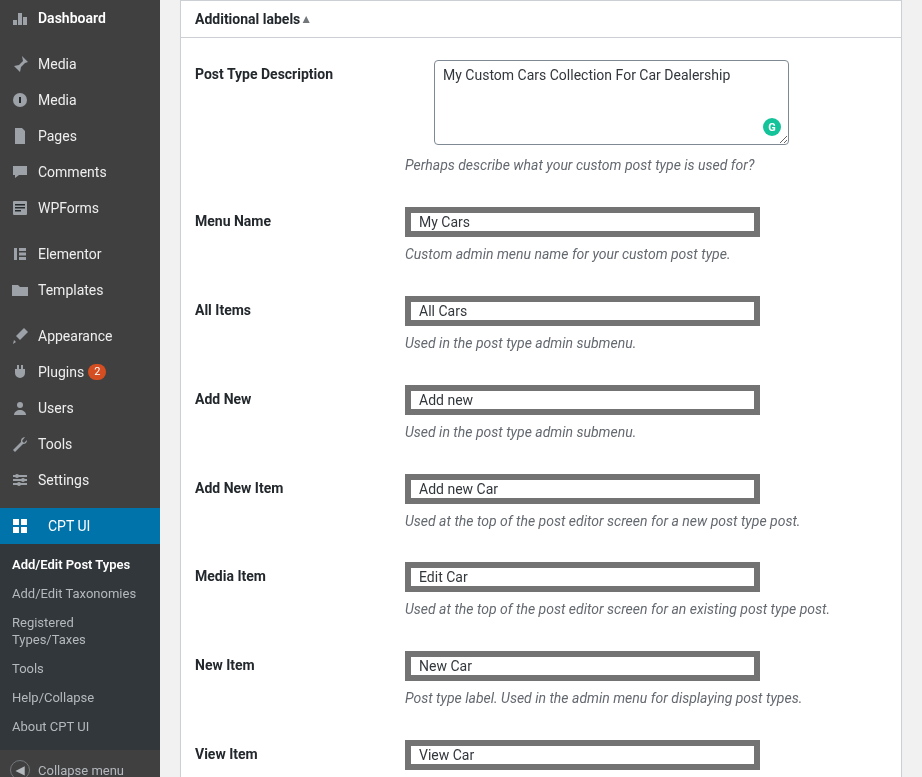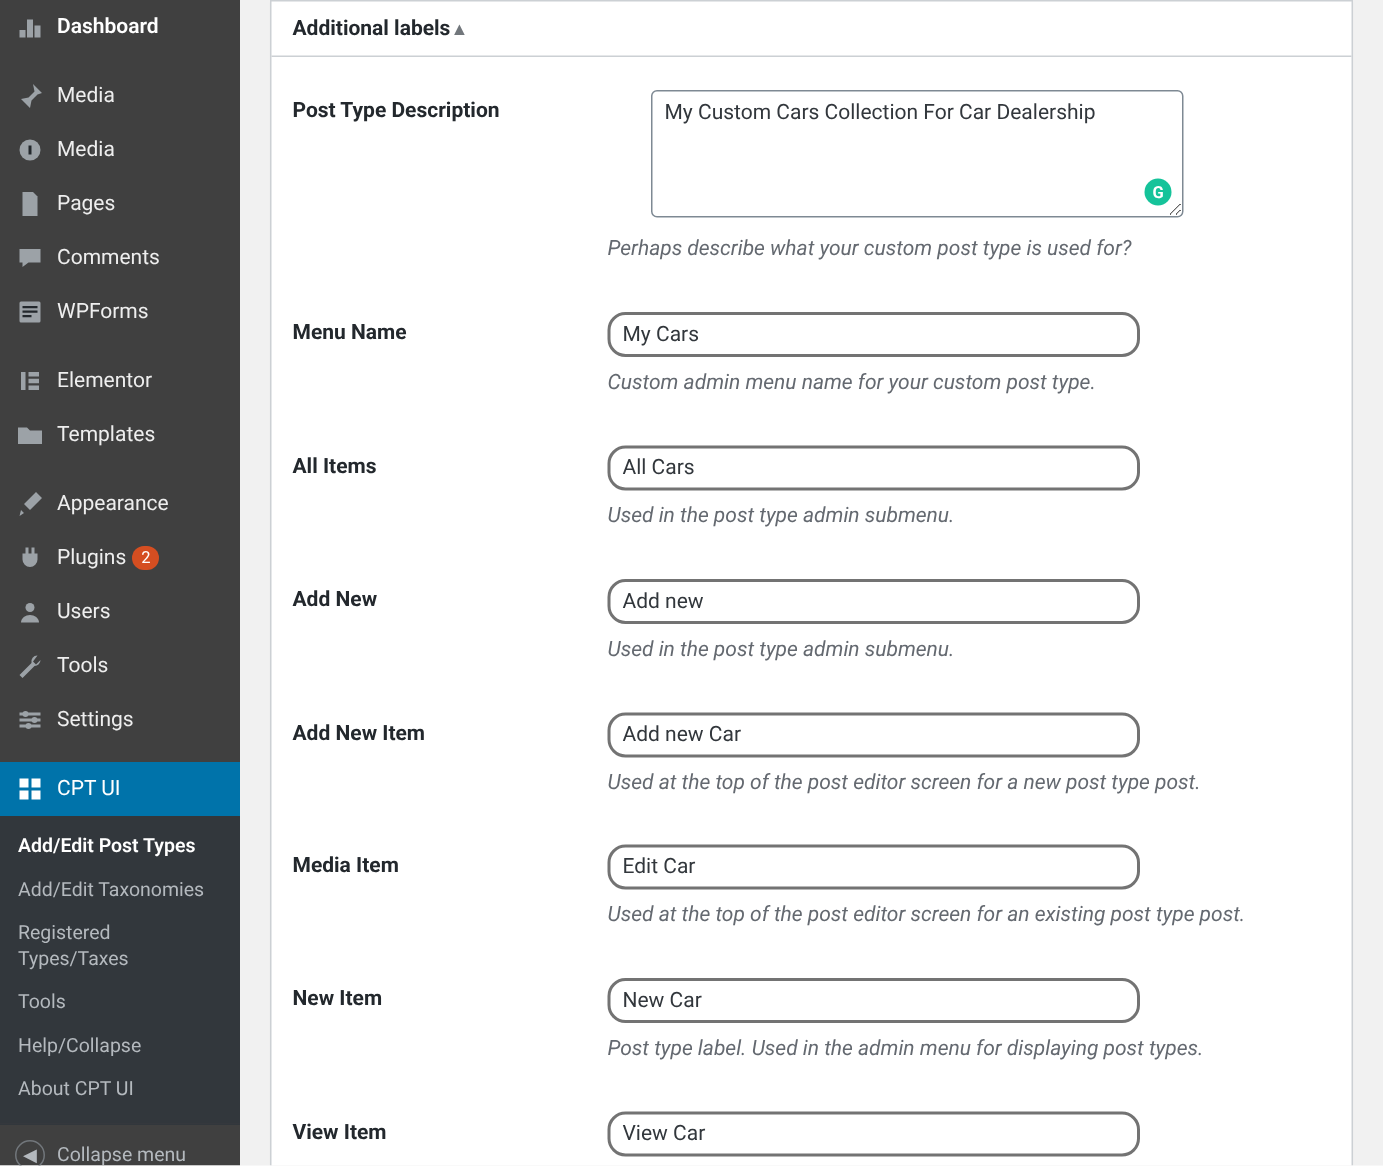--- a/index.html
+++ b/index.html
@@ -7,21 +7,21 @@
 .wrap { display:flex; width:922px; height:777px; overflow:hidden; }
 
 
 .sidebar { width:160px; background:#404040; color:#eee; flex:0 0 160px; display:flex; flex-direction:column; }
 .menu { list-style:none; padding:0; margin:0; }
 .menu li { display:flex; align-items:center; font-size:14px; color:#eee; padding:8px 10px; cursor:pointer; line-height:18px; position:relative; }
 .menu li .micon { width:20px; height:20px; margin-right:8px; display:flex; align-items:center; justify-content:center; color:#9ca2a7; }
 .menu li .micon svg { width:20px; height:20px; fill:#9ca2a7; }
 .menu li.dash { color:#fff; font-weight:600; }
 .menu li.sep { height:10px; padding:0; }
-.menu li.active { background:#0073aa; color:#fff; }
+.menu li.active { background:#0073aa; color:#fff;gap:10px; }
 .menu li.active .micon svg { fill:#fff; }
 .menu li.active::after { content:""; position:absolute; right:-8px; top:50%; transform:translateY(-50%); border:8px solid transparent; border-right-color:#f1f1f1; }
 .badge { background:#d54e21; color:#fff; border-radius:10px; padding:1px 6px; font-size:11px; margin-left:4px; line-height:14px; }
 .submenu { list-style:none; background:#32373c; padding:6px 0 8px 0; }
 .submenu li { font-size:13px; color:#b4b9be; padding:6px 12px; cursor:pointer; line-height:17px; }
 .submenu li.current { color:#fff; font-weight:600; }
 .collapse { margin-top:auto; padding:10px 10px; display:flex; align-items:center; color:#b4b9be; border-top:1px solid #32373c; cursor:pointer; font-size:13px; }
 .collapse .cicon { width:20px; height:20px; margin-right:8px; display:flex; align-items:center; justify-content:center; color:#b4b9be; border:1px solid #72777c; border-radius:50%; font-size:12px; }
 
 
@@ -31,21 +31,21 @@
 .postbox-header h2 { font-size:14px; font-weight:700; color:#23282d; }
 .toggle { color:#72777c; font-size:12px; }
 .inside { padding:12px 14px 0 14px; }
 .formrow { display:flex; align-items:flex-start; padding:10px 0 22px 0; }
 .formrow .lbl { width:210px; flex:0 0 210px; font-size:14px; font-weight:700; color:#23282d; padding-top:6px; }
 .formrow .fld { flex:1; }
 .desc { font-style:italic; color:#646970; font-size:14px; margin-top:8px; line-height:1.35; }
 textarea { width:355px; height:85px; padding:6px 8px; font-size:14px; border:1px solid #7e8993; border-radius:4px; resize:both; font-family:inherit; color:#32373c;margin-left:29px; }
 .txtwrap { position:relative; display:inline-block; }
 .gbadge { position:absolute; right:8px; bottom:12px; width:18px; height:18px; border-radius:50%; background:#15c39a; color:#fff; font-size:11px; font-weight:700; display:flex; align-items:center; justify-content:center; }
-input[type=text] { width:355px; padding:4px 8px; height:30px; font-size:14px; border:2px solid #737373; border-radius:12px; color:#32373c; font-family:inherit; }
+input[type=text] { width:355px; padding:4px 8px; height:30px; font-size:14px; border:6px solid #737373; border-radius:0; color:#32373c; font-family:inherit; }
 </style>
 </head>
 <body>
 
 <div class="wrap">
   <nav class="sidebar">
     <ul class="menu">
       <li class="dash">
         <span class="micon">
             <svg viewBox="0 0 20 20">

